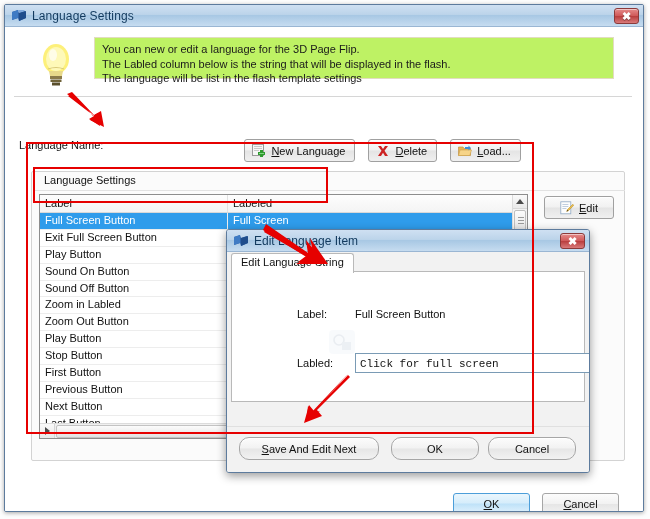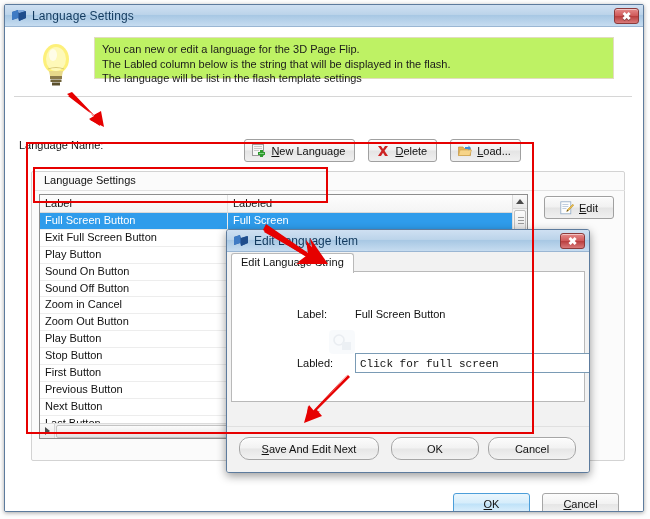--- a/index.html
+++ b/index.html
@@ -549,21 +549,21 @@
             </div>
             <div class="lv-row">
               <div class="cell c1">Sound On Button</div>
               <div class="cell c2"></div>
             </div>
             <div class="lv-row">
               <div class="cell c1">Sound Off Button</div>
               <div class="cell c2"></div>
             </div>
             <div class="lv-row">
-              <div class="cell c1">Zoom in Cancel</div>
+              <div class="cell c1">Zoom in Labled</div>
               <div class="cell c2"></div>
             </div>
             <div class="lv-row">
               <div class="cell c1">Zoom Out Button</div>
               <div class="cell c2"></div>
             </div>
             <div class="lv-row">
               <div class="cell c1">Play Button</div>
               <div class="cell c2"></div>
             </div>

